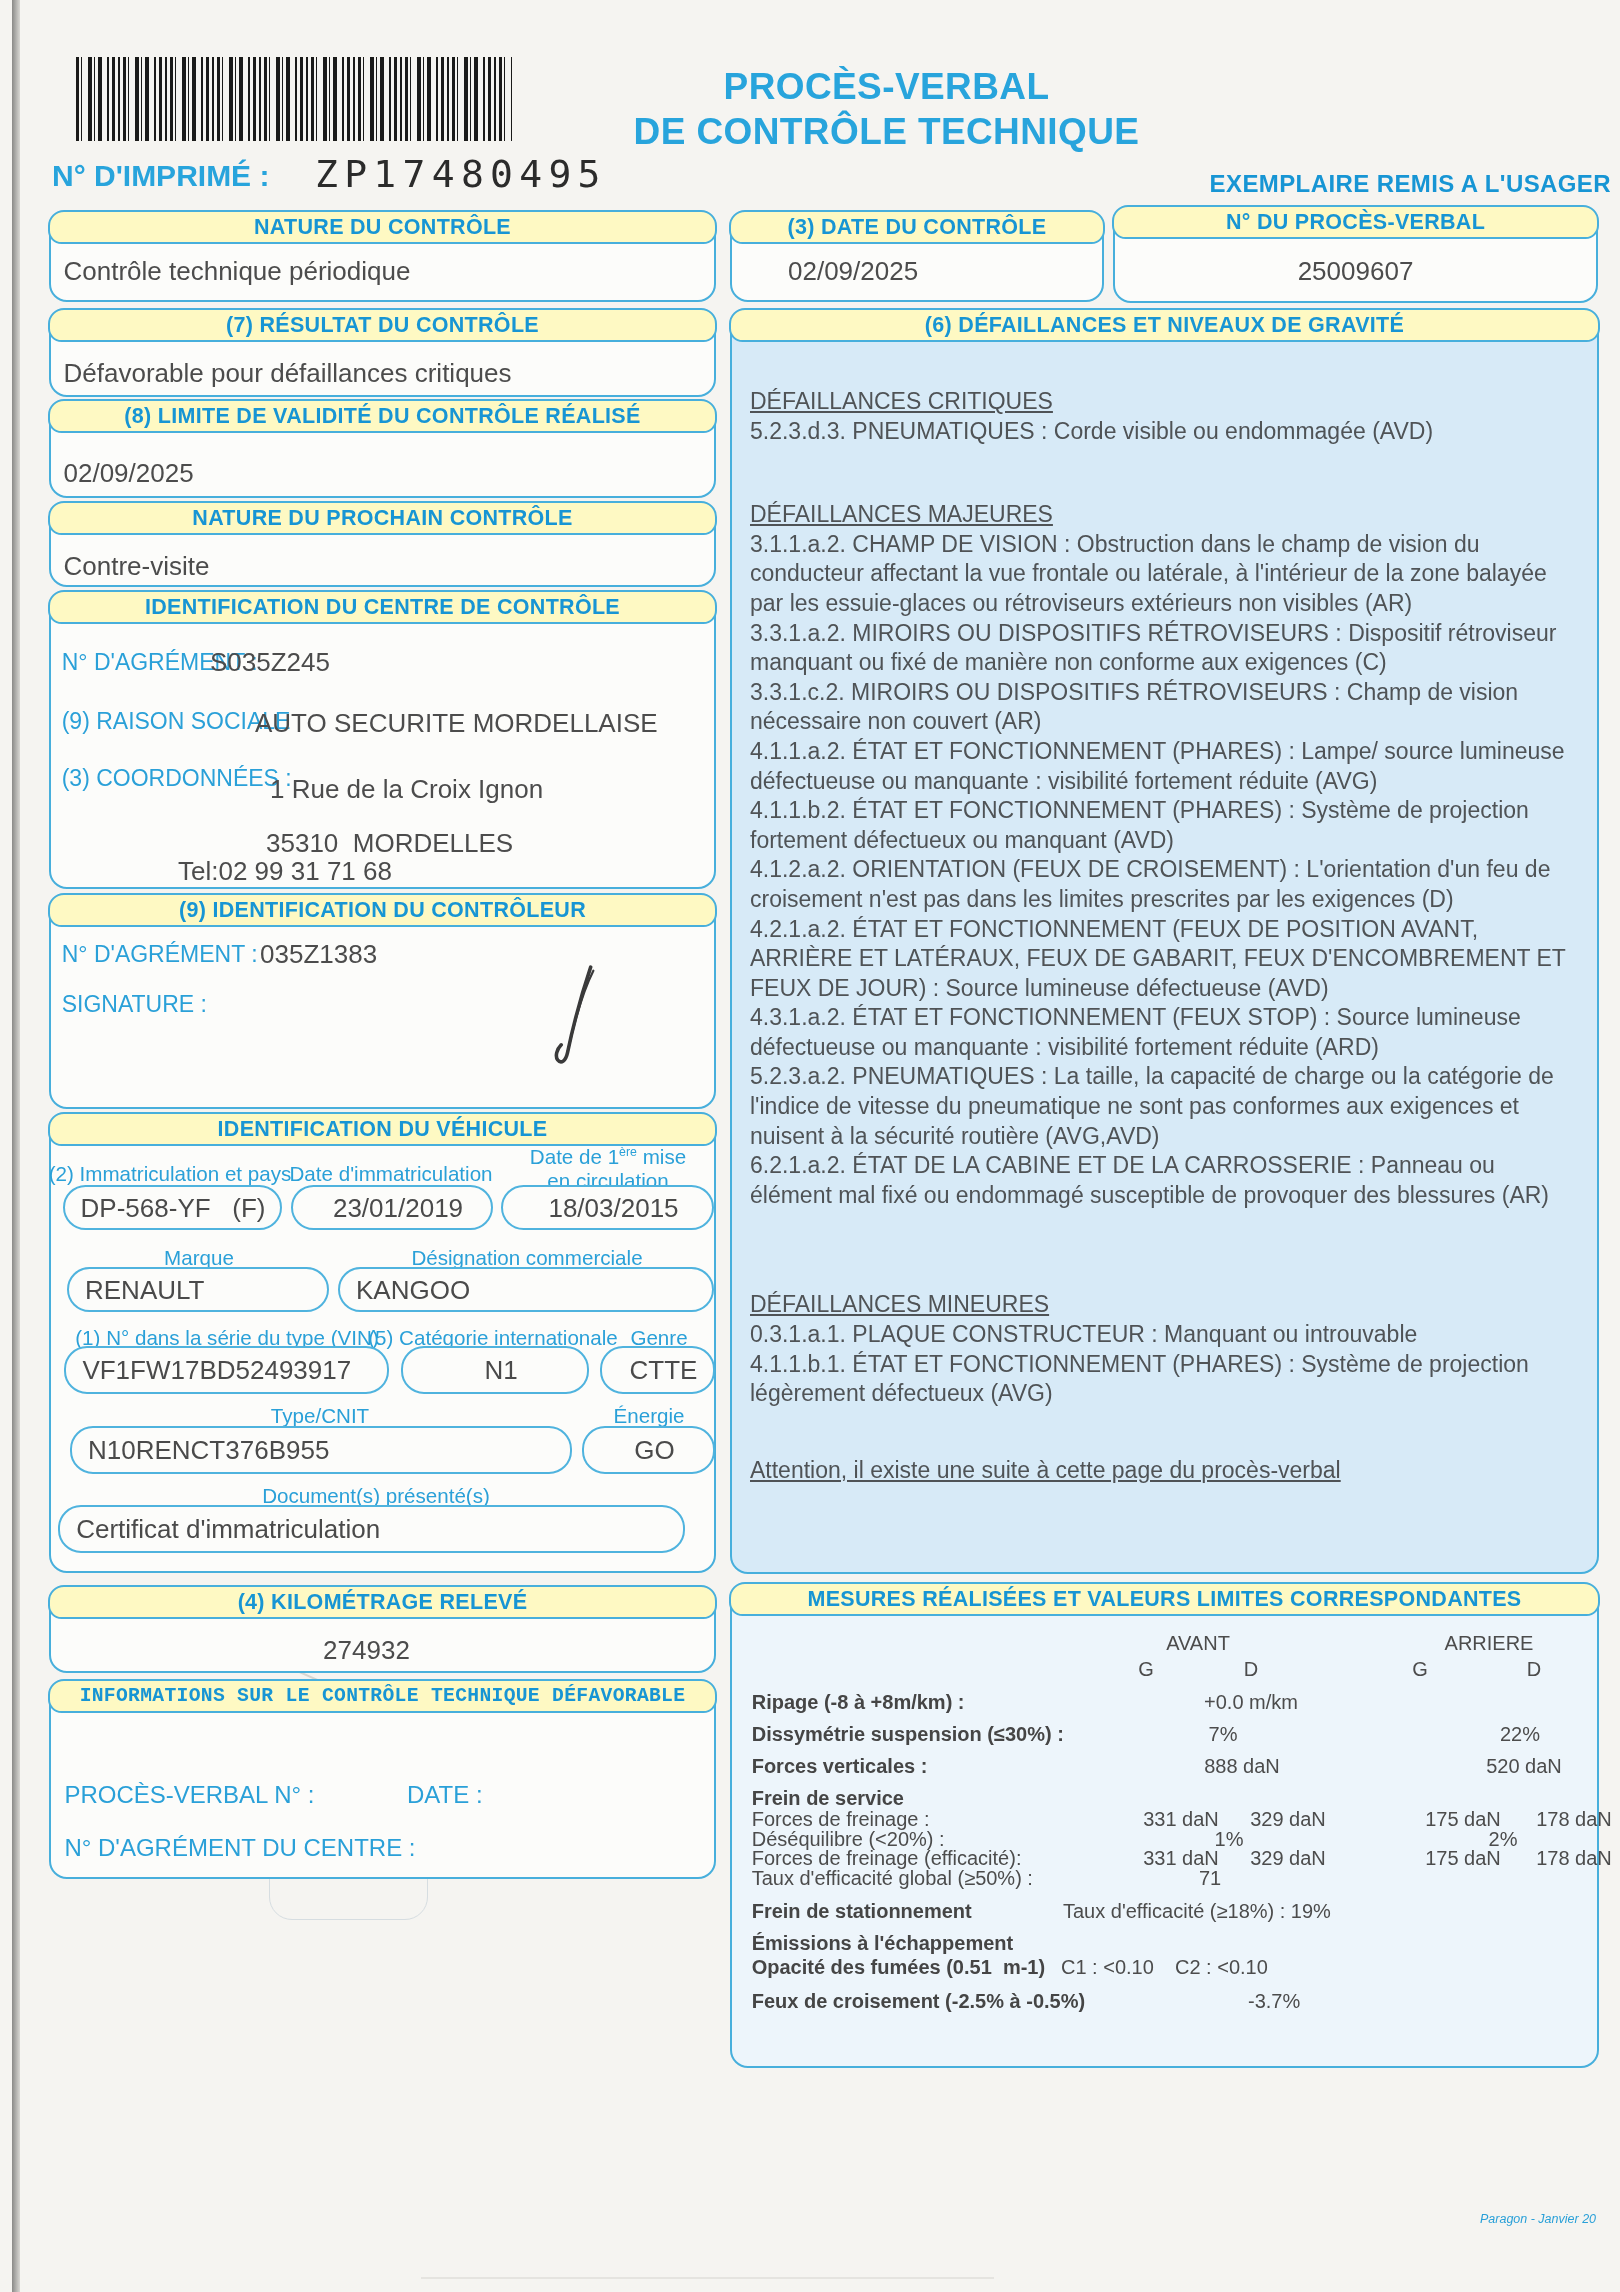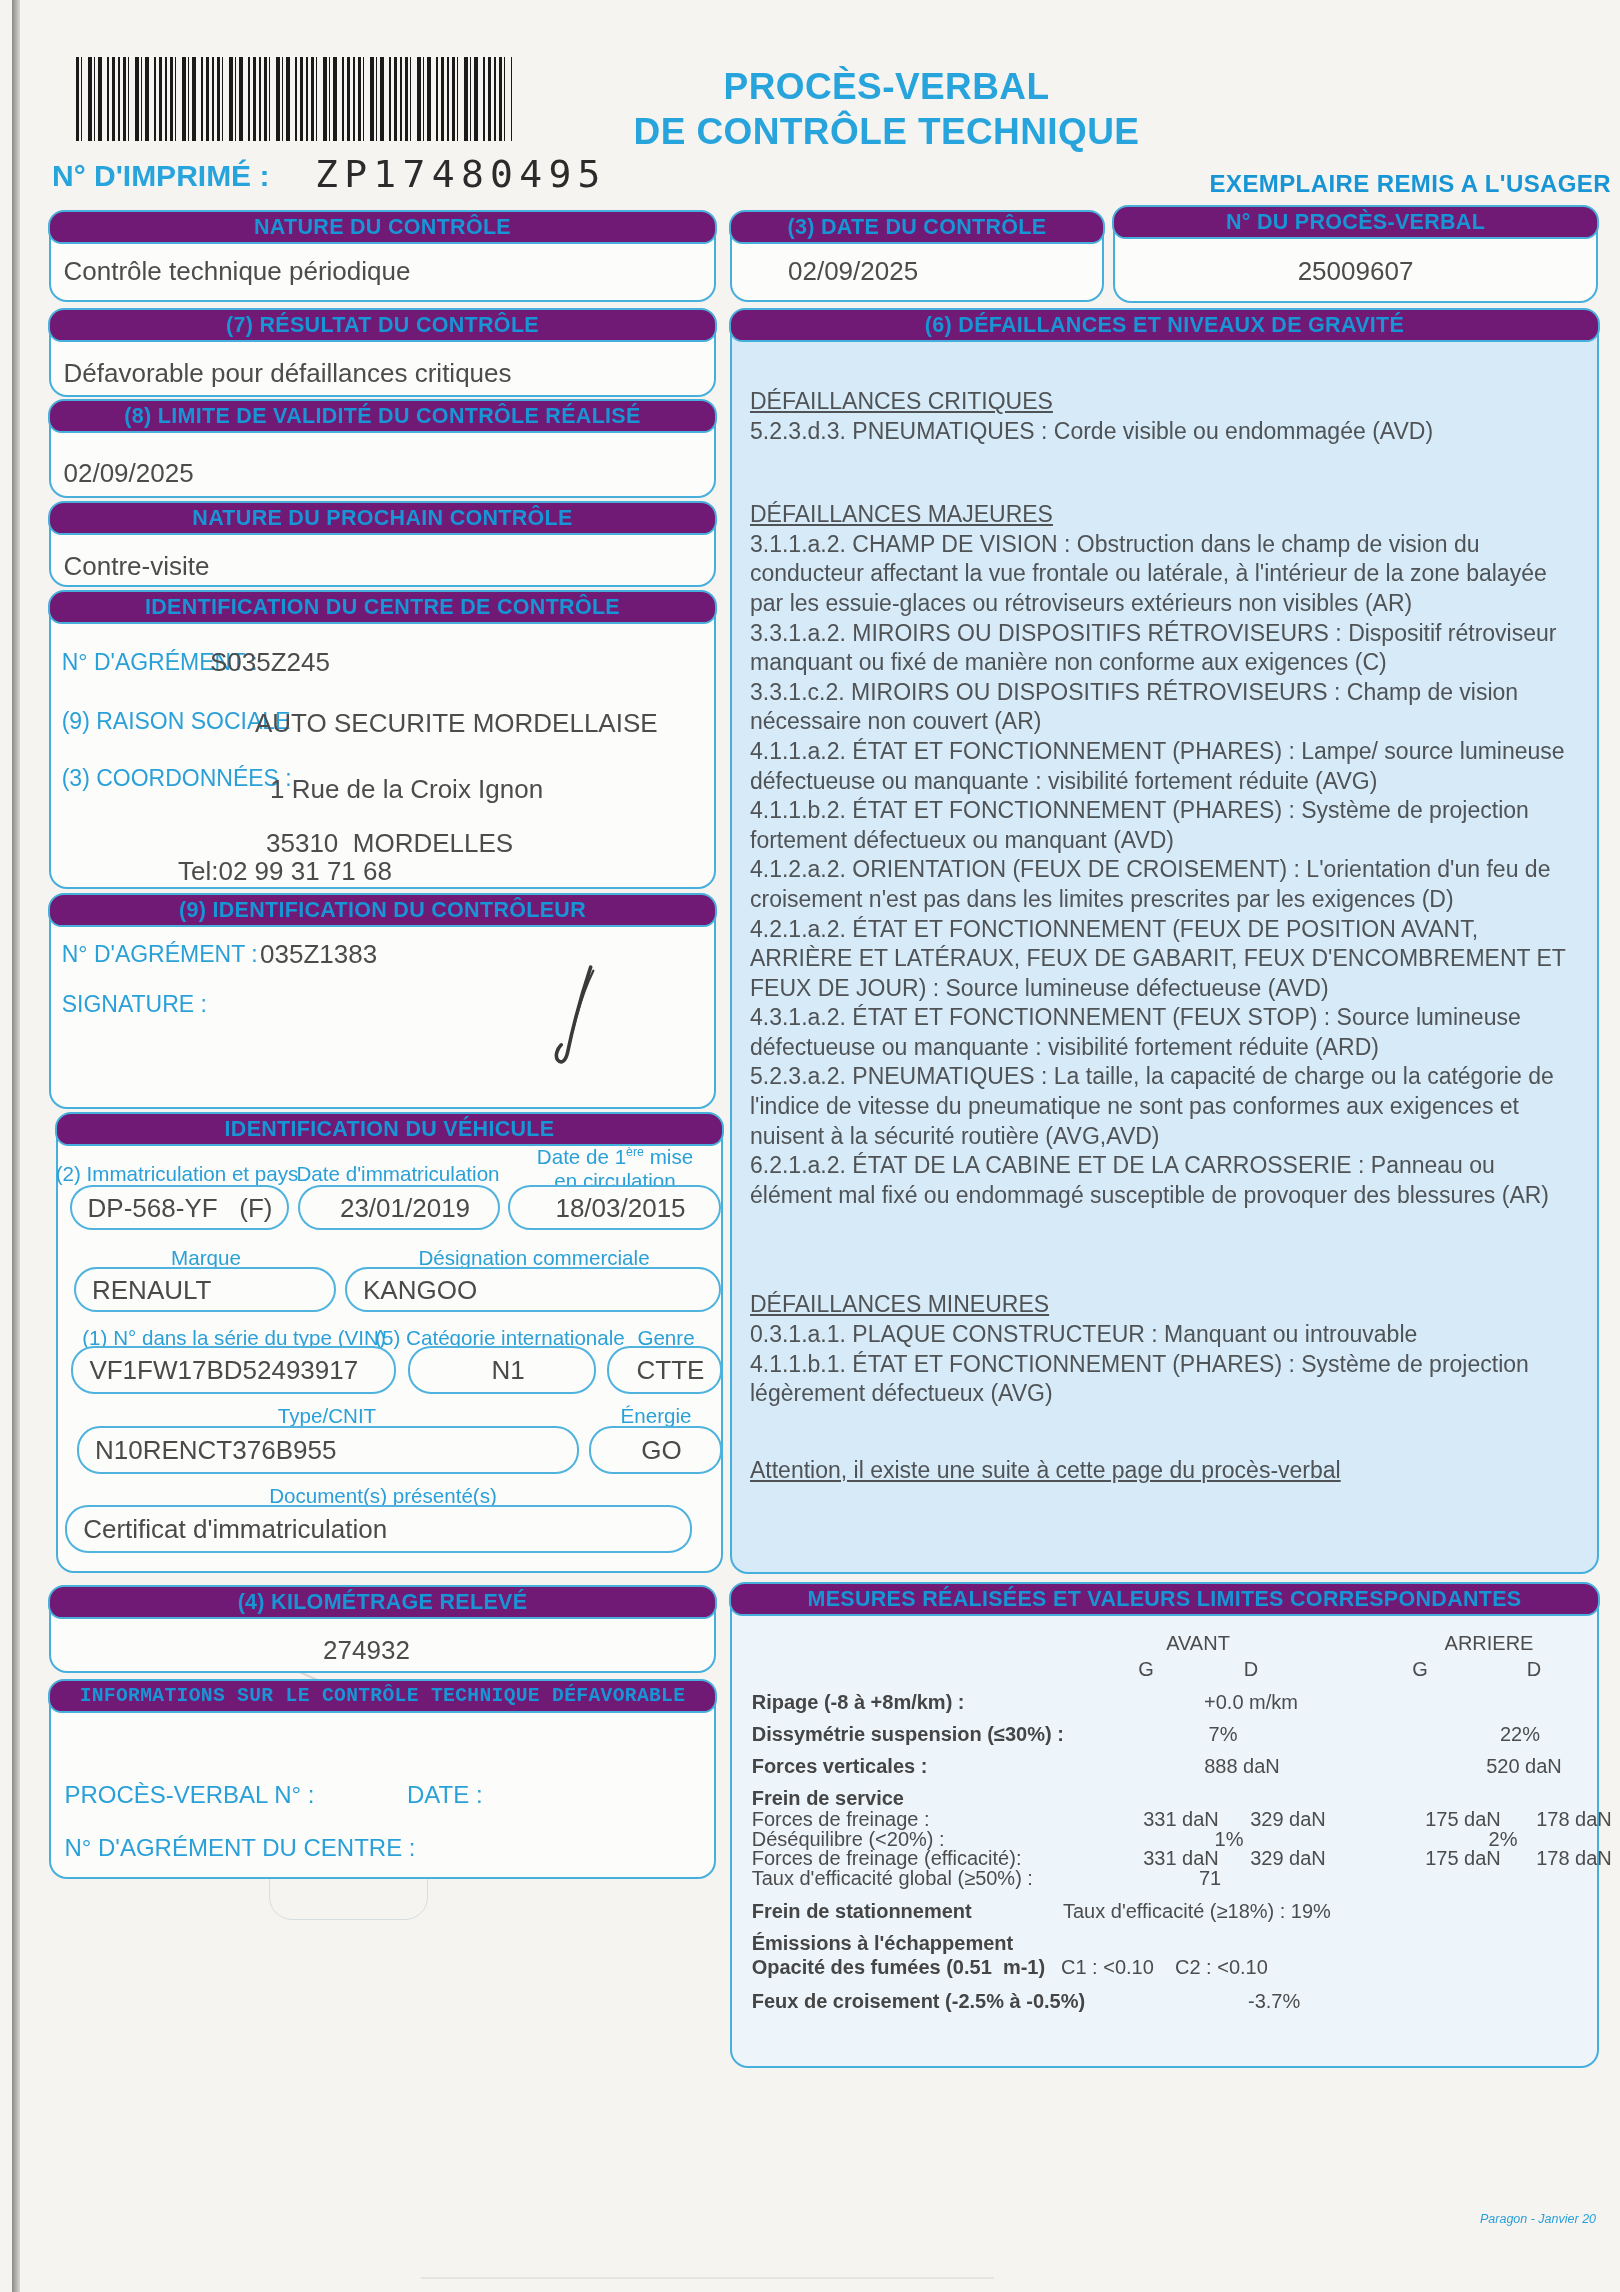--- a/index.html
+++ b/index.html
@@ -1,21 +1,21 @@
 <!DOCTYPE html>
 <html style="font-size:14.3px"><head>
 <meta charset="utf-8">
 <style>
   html,body{margin:0;padding:0;background:#dddcd9;}
   .page{position:relative;width:1620px;height:2293px;background:#f5f4f1;overflow:hidden;
         font-family:"Liberation Sans","DejaVu Sans",sans-serif;color:#4c4c4c;}
   
   .box{position:absolute;border:2.7px solid #47afdc;border-radius:18px;background:#fcfcfa;box-sizing:border-box;}
   .box .hdr{position:absolute;left:-2.7px;right:-2.7px;top:-2.7px;height:34px;box-sizing:border-box;
-        border:2.7px solid #47afdc;border-radius:16px 16px 13.4px 13.4px;background:#701a75;
+        border:2.7px solid #47afdc;border-radius:16px 16px 13.4px 13.4px;background:#fef9c3;
         display:flex;align-items:center;justify-content:center;
         font-weight:700;color:#1795d4;font-size:21.5px;letter-spacing:0.3px;white-space:nowrap;}
   .box.blue{background:#d7eaf7;}
   .box.pale{background:#edf5fb;}
   .val{position:absolute;color:#4c4c4c;font-size:26px;white-space:pre;}
   .lbl{position:absolute;color:#2aa0d8;font-size:23px;white-space:pre;}
   
   .pill{position:absolute;border:2.7px solid #4fb3de;border-radius:23px;background:#fcfcfa;box-sizing:border-box;}
   .pill>span{position:absolute;top:50%;transform:translateY(-50%);color:#4a4a4a;font-size:26px;white-space:pre;}
   .pill.pl>span{left:16px;}
@@ -113,21 +113,21 @@
     <div class="hdr">(9) IDENTIFICATION DU CONTRÔLEUR</div>
     <span class="lbl" style="left:10.7px;top:45px;">N° D'AGRÉMENT :</span>
     <span class="val" style="left:209px;top:43px;">035Z1383</span>
     <span class="lbl" style="left:10.7px;top:95px;">SIGNATURE :</span>
     <svg width="63" height="116" viewBox="0 0 70 130" style="position:absolute;left:493px;top:64px;">
       <path d="M52 8 C44 32 34 66 26 104 C24 113 19 117 15 112 C12 108 14 100 19 95" fill="none" stroke="#3a3a3a" stroke-width="4" stroke-linecap="round"></path>
       <path d="M26 104 C33 72 43 36 55 12" fill="none" stroke="#3a3a3a" stroke-width="2.5" stroke-linecap="round"></path>
     </svg>
   </div>
 
-  <div class="box" style="left:56px;top:1113px;width:667px;height:460px;">
+  <div class="box" style="left:49px;top:1113px;width:667px;height:460px;">
     <div class="hdr">IDENTIFICATION DU VÉHICULE</div>
 
     <span class="plabel" style="left:119px;top:47px;">(2) Immatriculation et pays</span>
     <span class="plabel" style="left:340px;top:47px;">Date d'immatriculation</span>
     <span class="plabel" style="left:557px;top:29.6px;text-align:center;">
       <span>Date de 1</span><sup>ère</sup><span style="white-space:pre;"> mise</span><br>
       <span>en circulation</span>
     </span>
 
     <div class="pill pl" style="left:11.6px;top:70px;width:219px;height:45px;">

